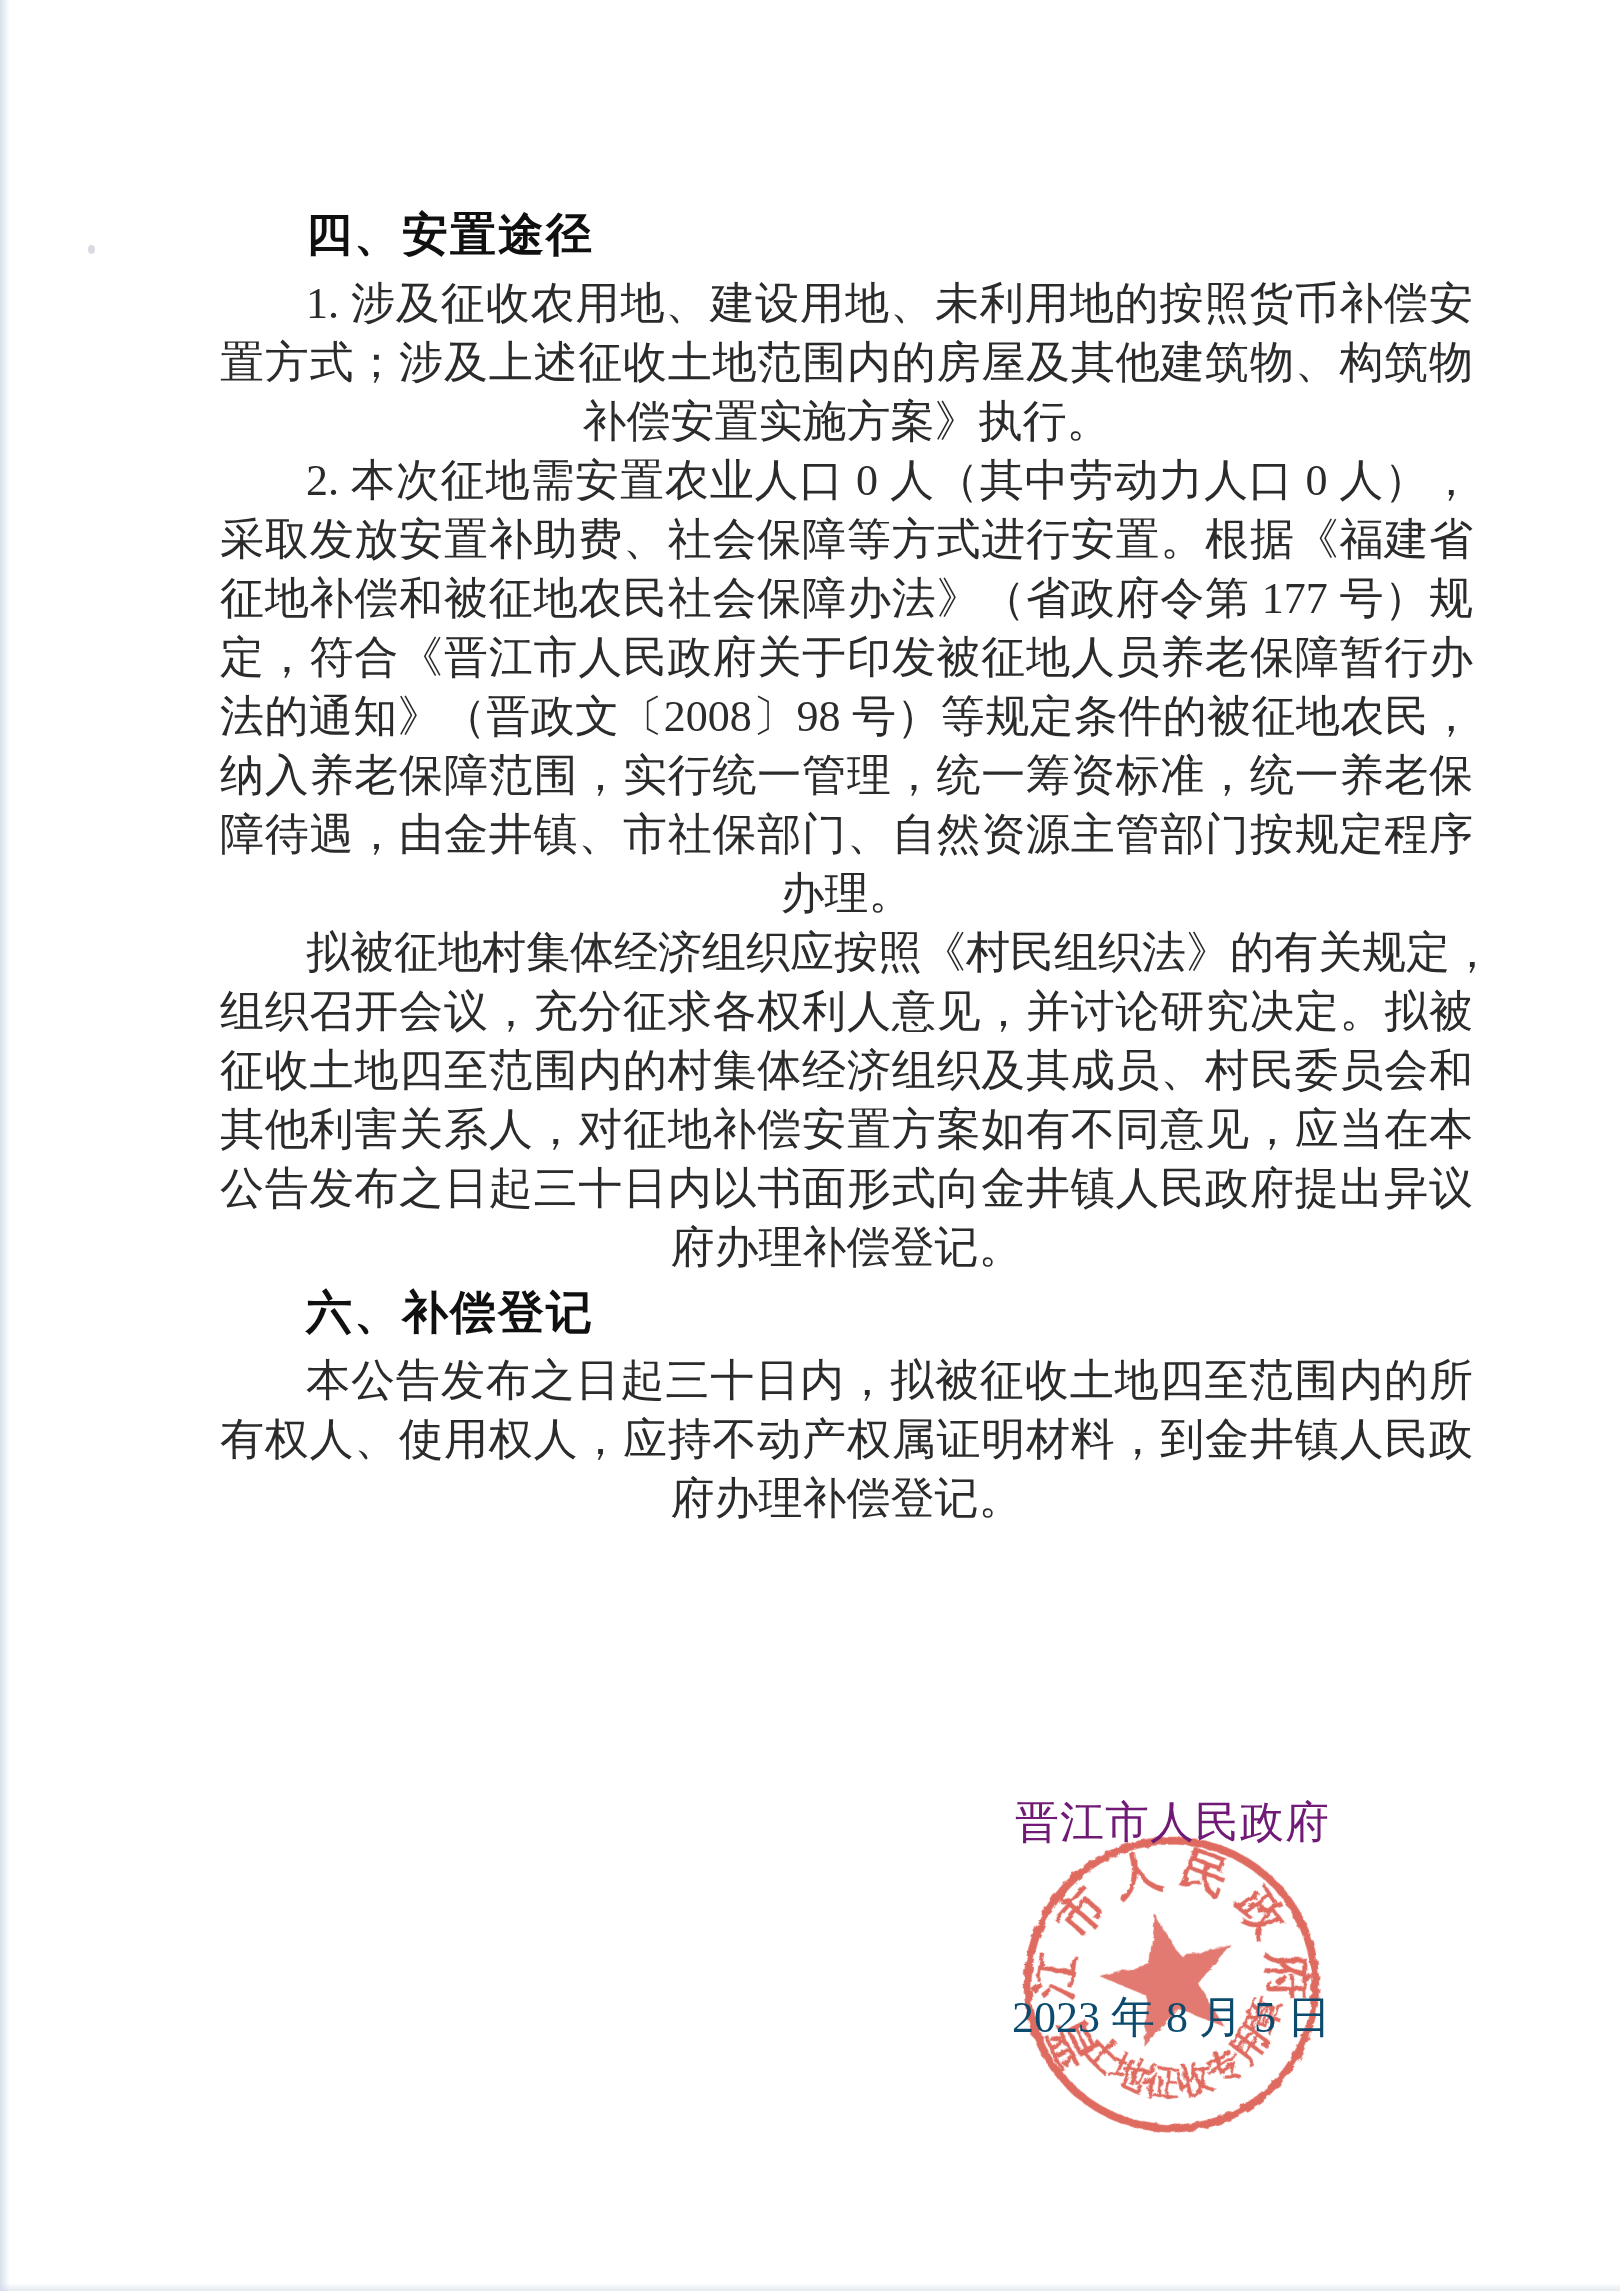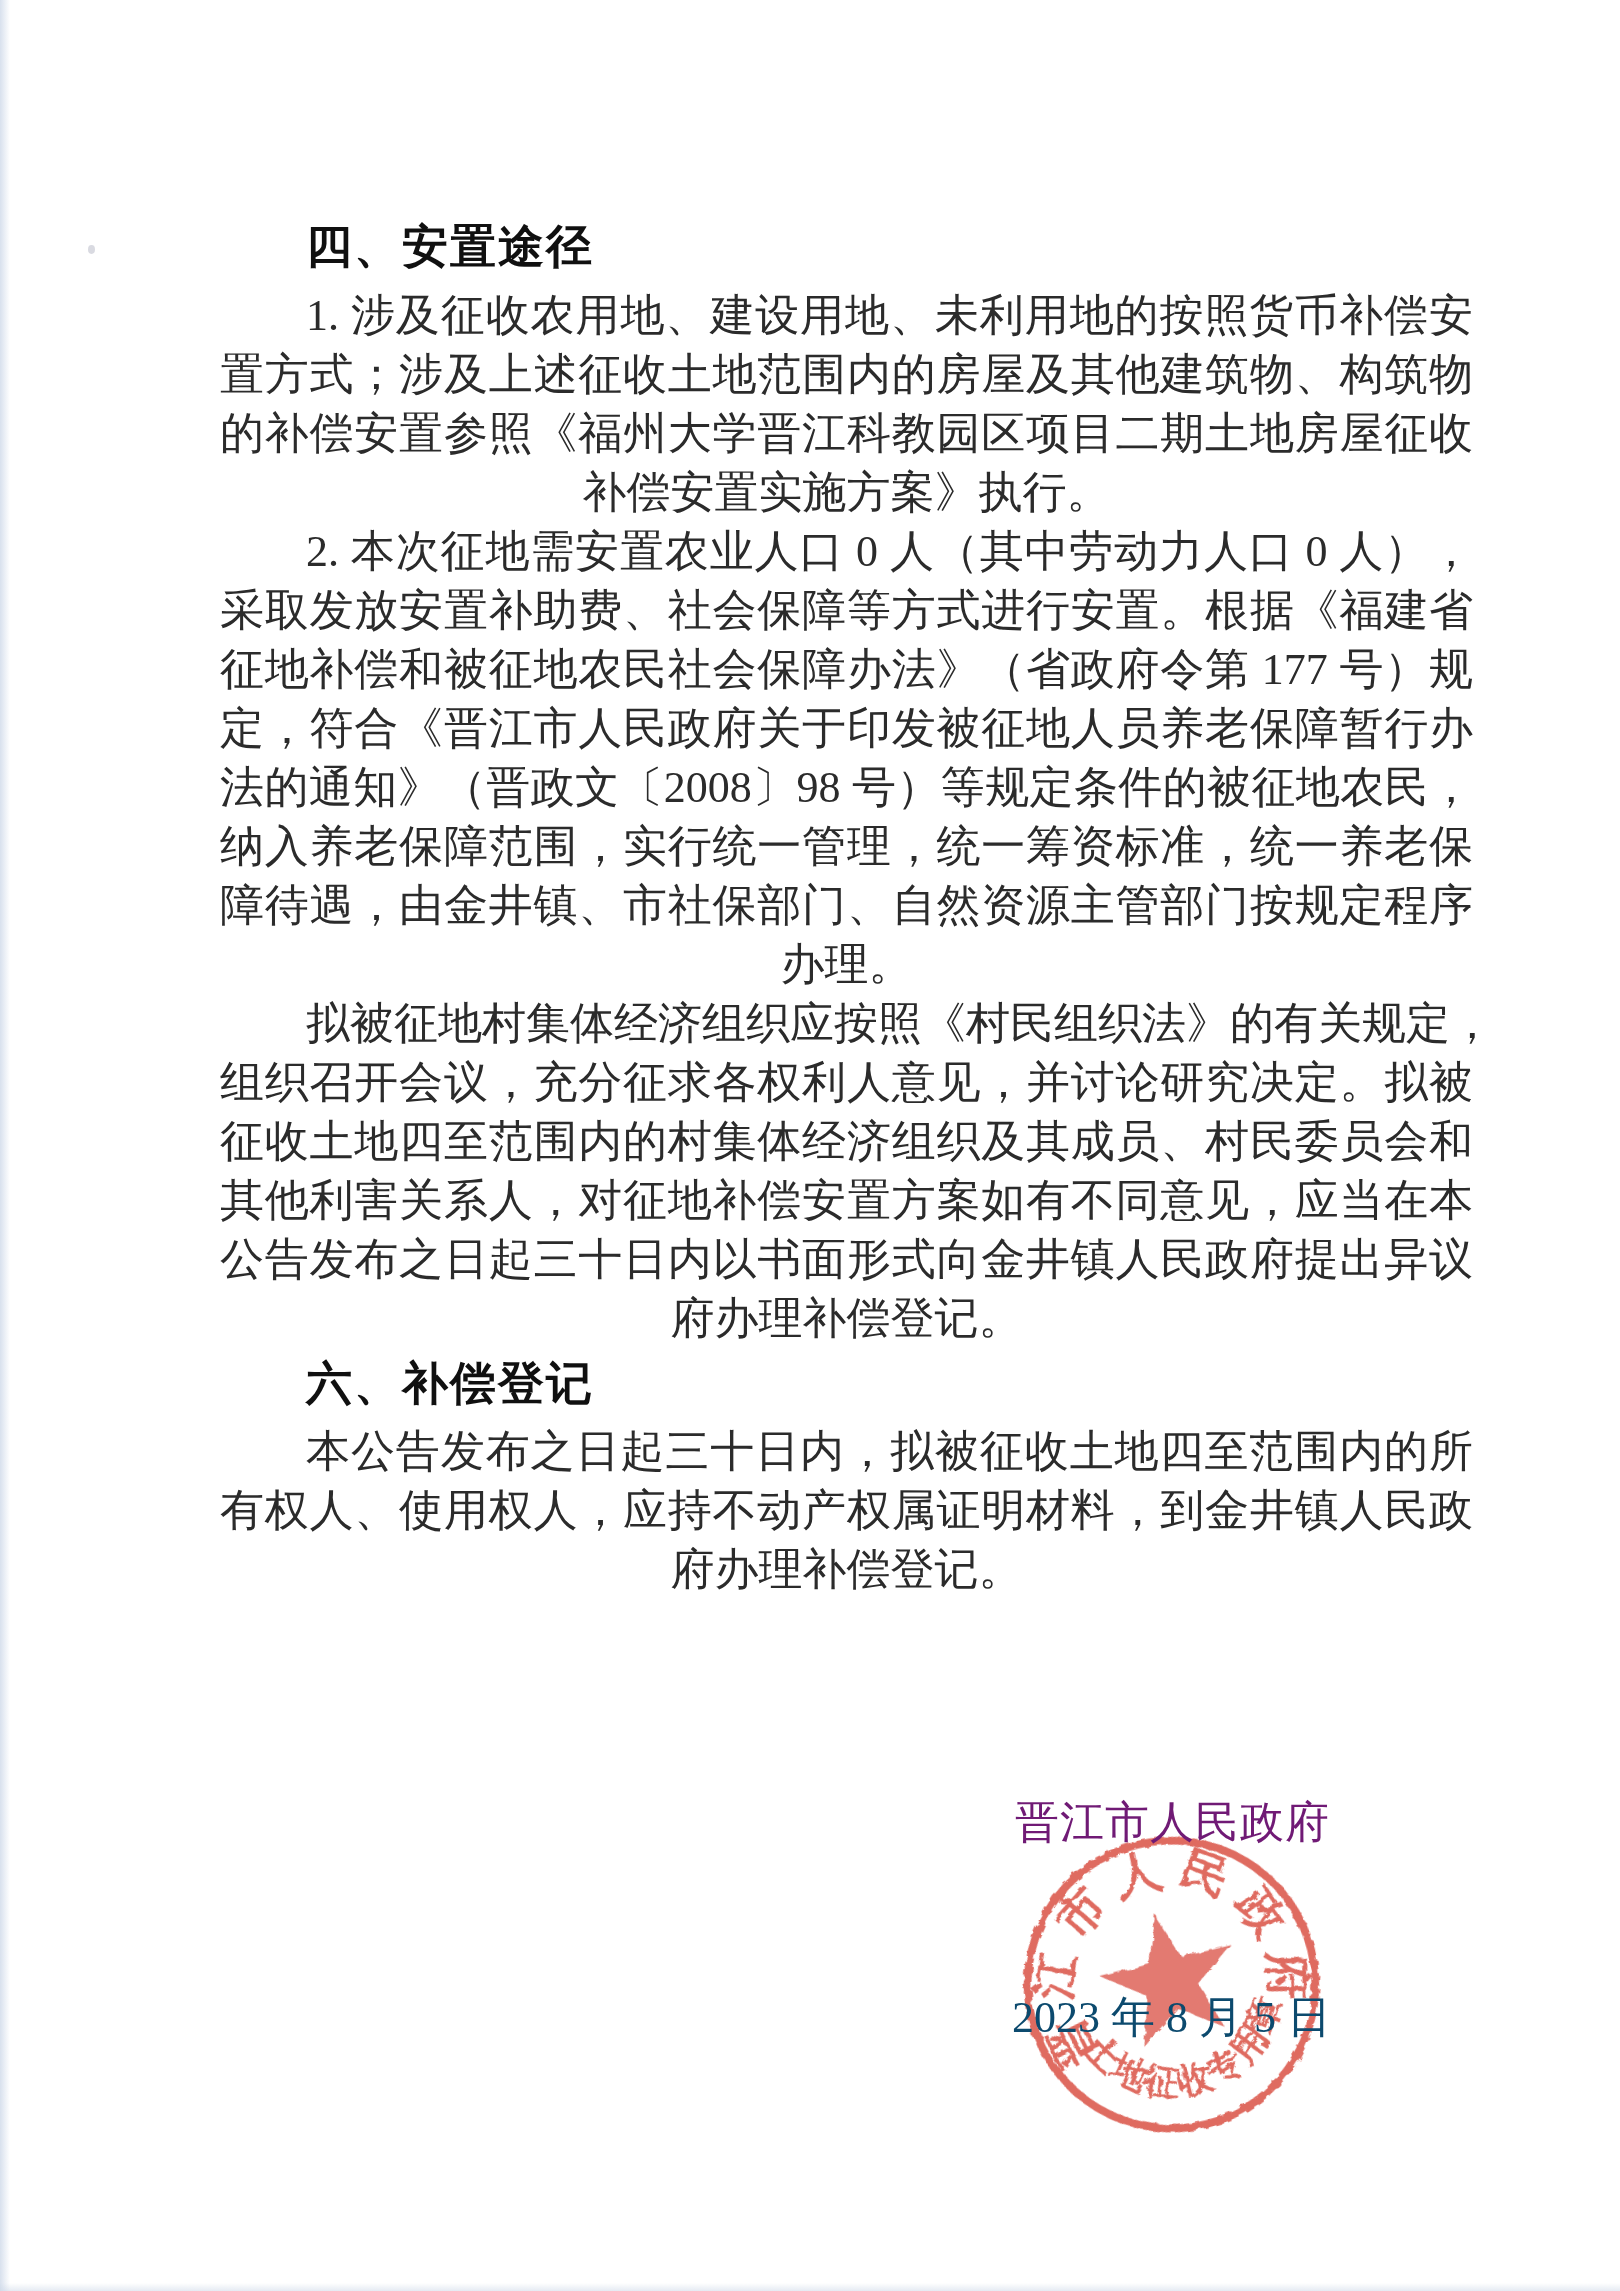--- a/index.html
+++ b/index.html
@@ -26,21 +26,21 @@
   }
   .content {
     position:absolute; left:220px; top:201px; width:1253px;
   }
   .sec-heading {
     margin:5.9px 0 9.8px 0; padding-left:86px;
     font-family:"Liberation Sans","DejaVu Sans",sans-serif;
     font-weight:900; font-size:46px; line-height:59px; color:#101010;
     letter-spacing:2px;
   }
-  .sec-heading:first-child { margin-top:16px; }
+  .sec-heading:first-child { margin-top:4px; }
   .para { margin:0; }
   .line {
     font-size:44px; line-height:59px; height:59px;
     white-space:nowrap; color:#2b2b2b;
   }
   .line.fill { text-align:justify; text-align-last:justify; }
   .line.last { text-align:center; }
   .line.ind  { text-indent:86px; }
   .signature {
     position:absolute; left:1015px; top:1793px; z-index:2;
@@ -66,21 +66,20 @@
   <div class="edge-bottom"></div>
   <div class="speck"></div>
 
   <div class="content">
 
     <div class="sec-heading">四、安置途径</div>
 
     <div class="para">
       <div class="line fill ind">1. 涉及征收农用地、建设用地、未利用地的按照货币补偿安</div>
       <div class="line fill">置方式；涉及上述征收土地范围内的房屋及其他建筑物、构筑物</div>
-      <div class="line fill">的补偿安置参照《福州大学晋江科教园区项目二期土地房屋征收</div>
       <div class="line last">补偿安置实施方案》执行。</div>
     </div>
 
     <div class="para">
       <div class="line fill ind">2. 本次征地需安置农业人口 0 人（其中劳动力人口 0 人），</div>
       <div class="line fill">采取发放安置补助费、社会保障等方式进行安置。根据《福建省</div>
       <div class="line fill">征地补偿和被征地农民社会保障办法》（省政府令第 177 号）规</div>
       <div class="line fill">定，符合《晋江市人民政府关于印发被征地人员养老保障暂行办</div>
       <div class="line fill">法的通知》（晋政文〔2008〕98 号）等规定条件的被征地农民，</div>
       <div class="line fill">纳入养老保障范围，实行统一管理，统一筹资标准，统一养老保</div>

